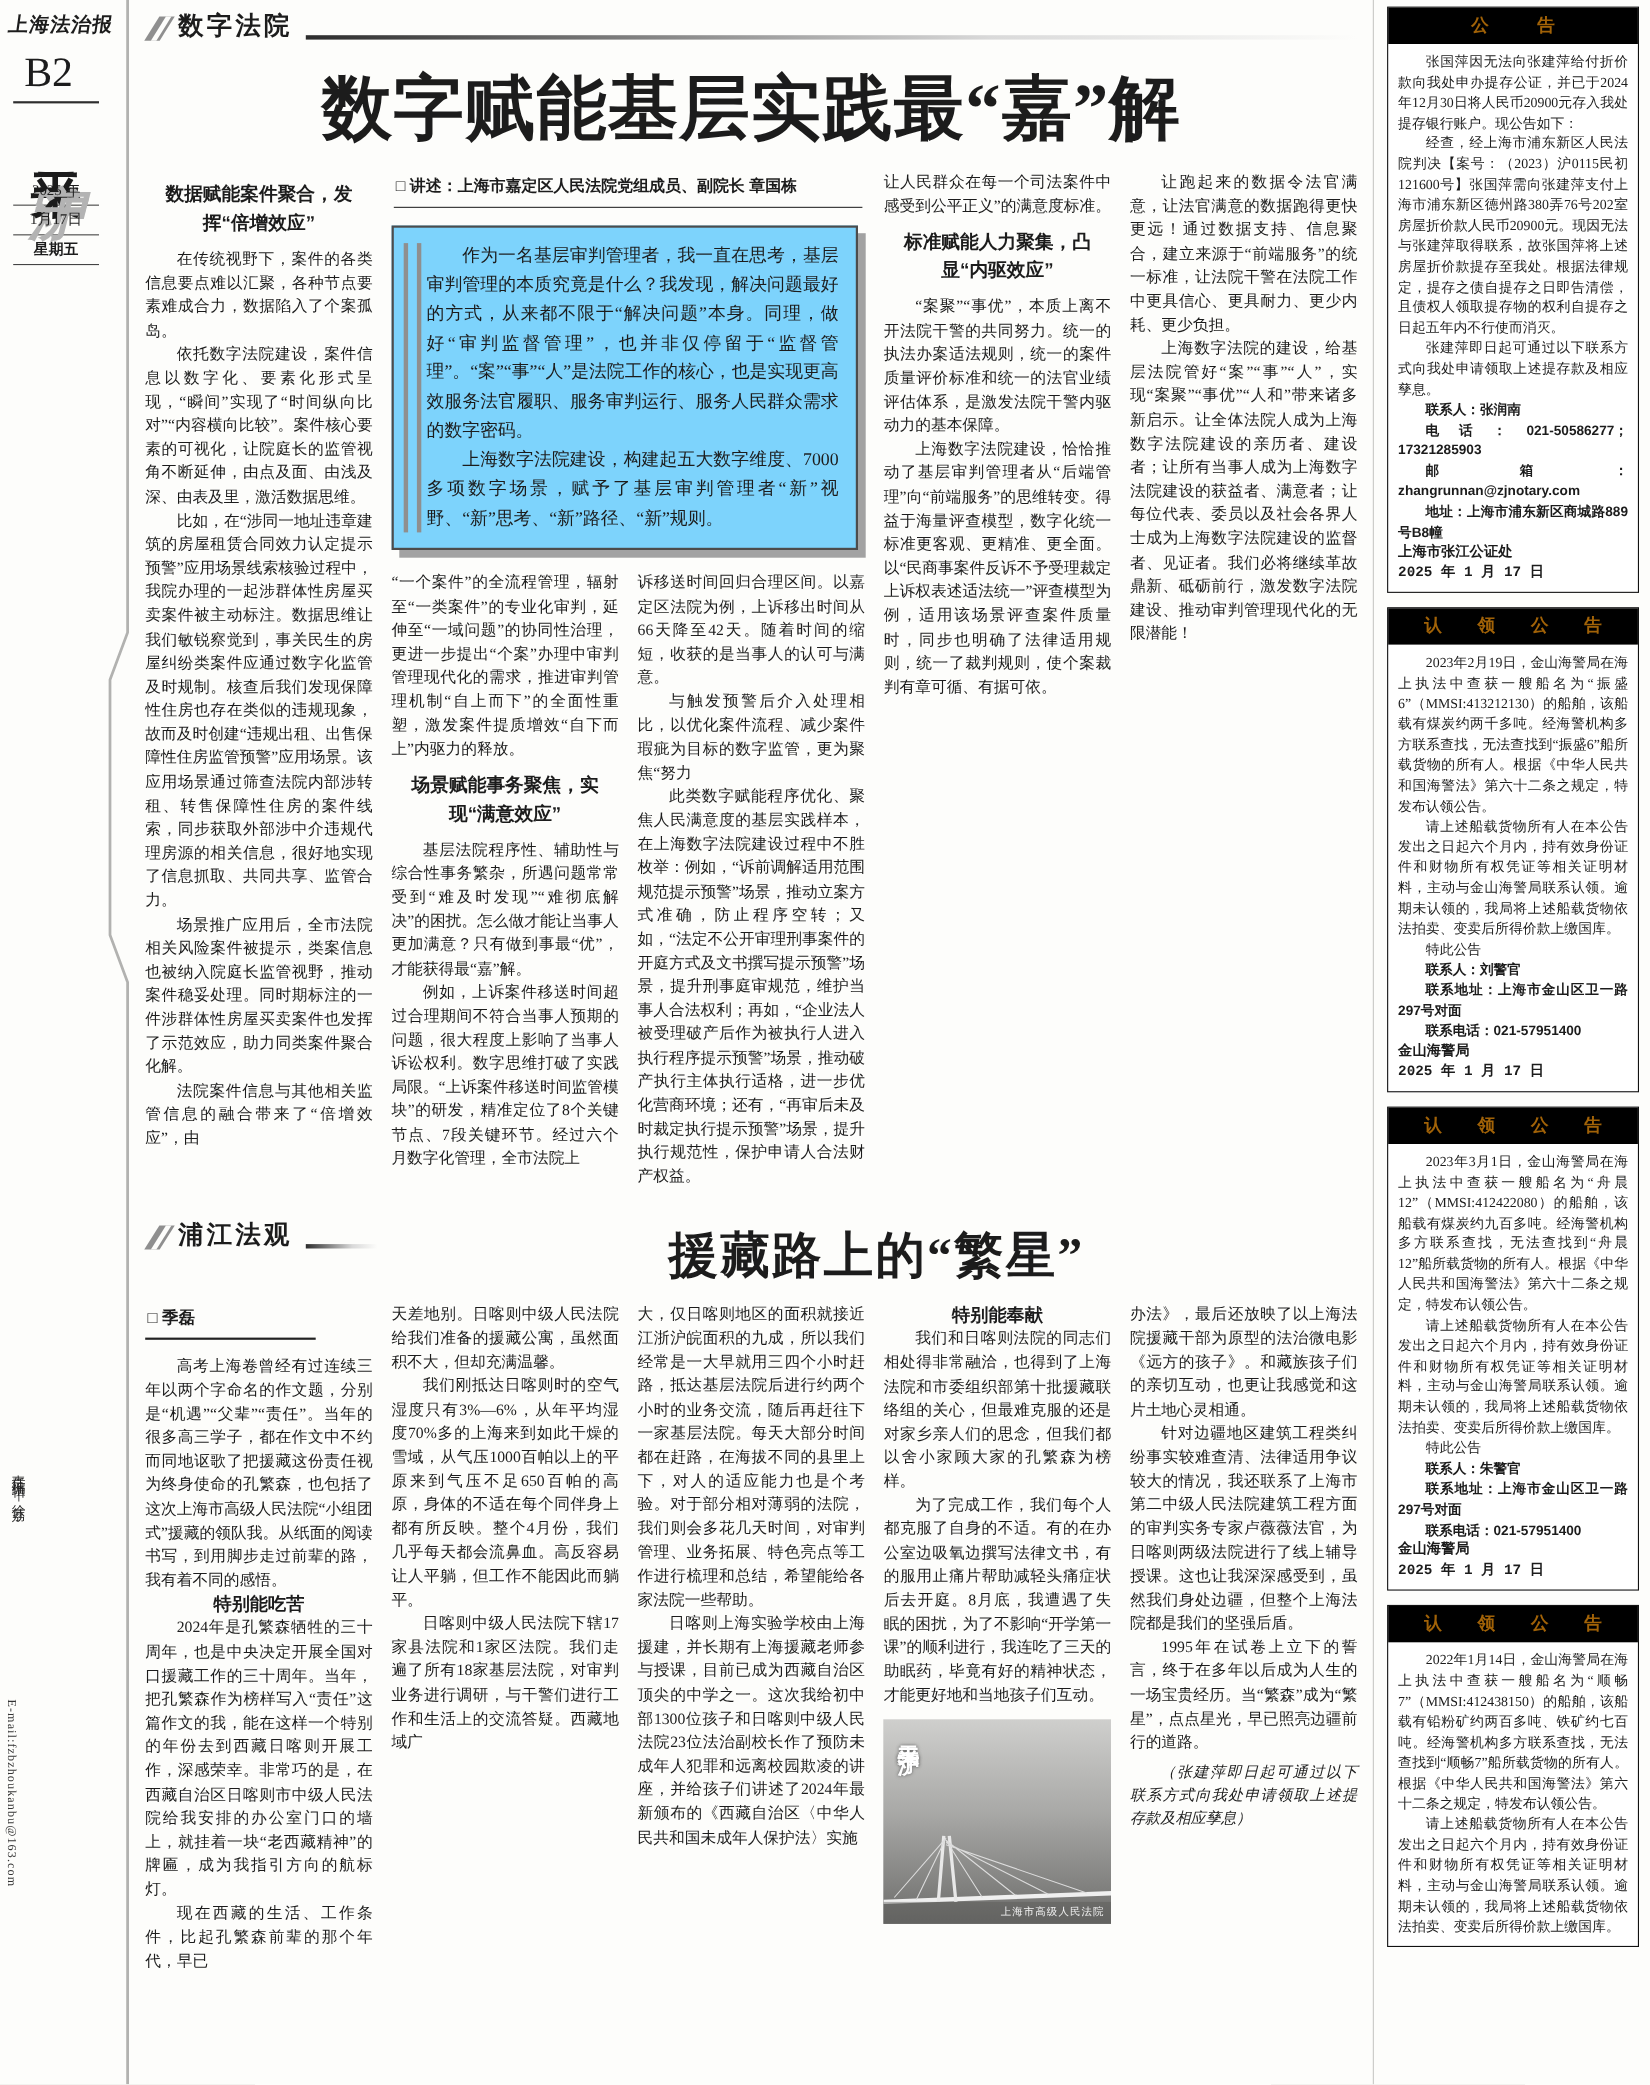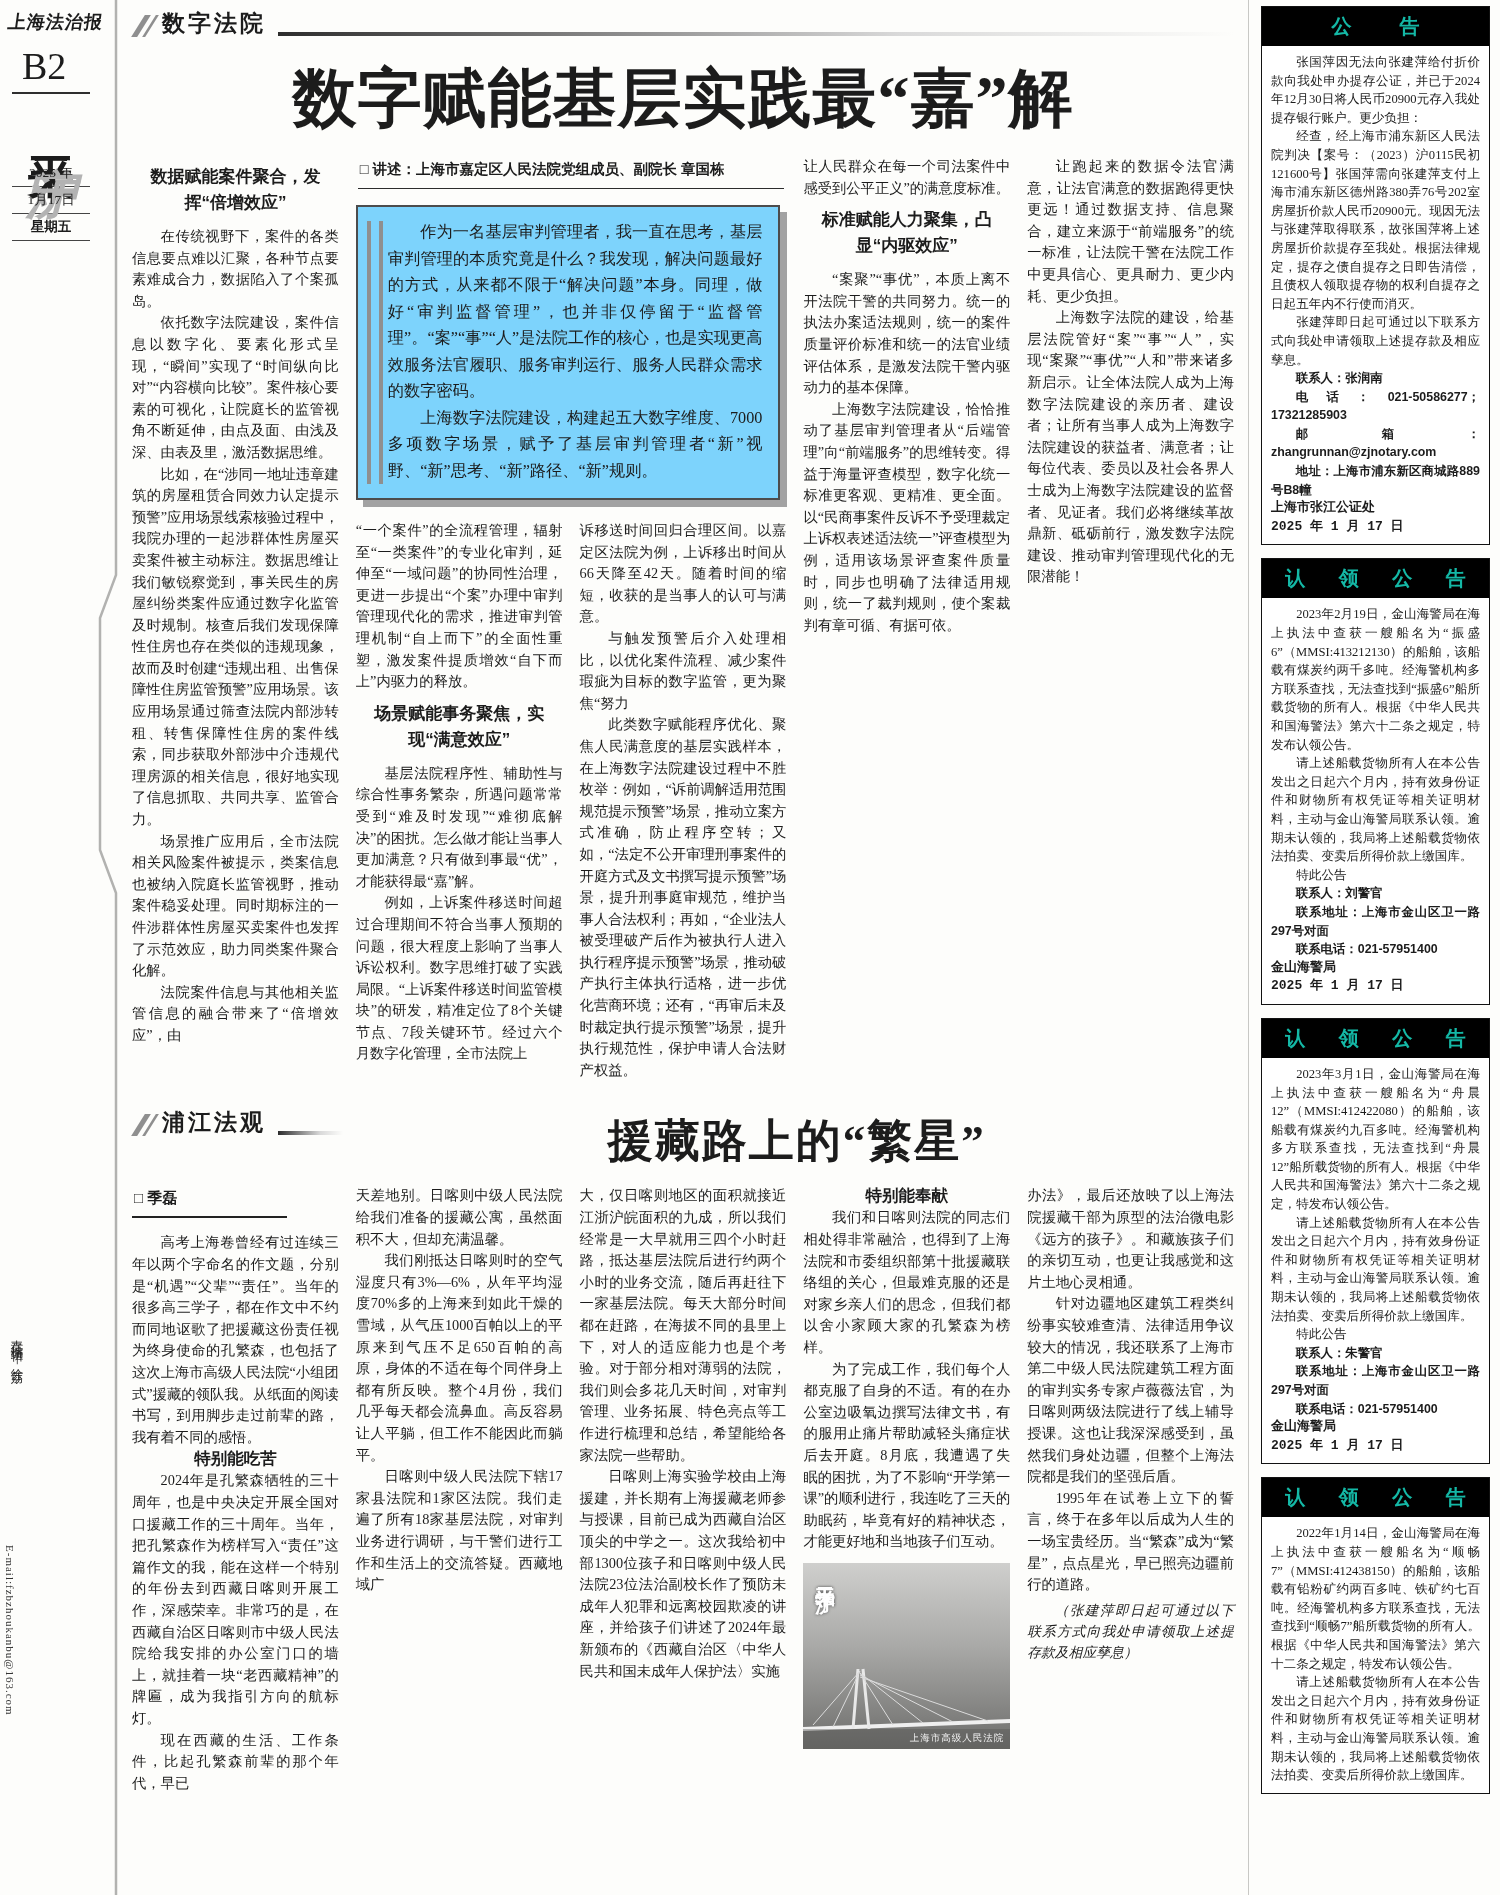--- a/index.html
+++ b/index.html
@@ -56,22 +56,22 @@
          text-align:center;margin:0 0;}
   p.note{font-style:italic;font-size:13.8px;line-height:21px;text-indent:2em;margin:4px 0 0;text-align:justify;}
   .photo{margin-top:10px;height:186px;position:relative;background:linear-gradient(#cfcfcd 0%,#a9a9a7 45%,#6d6d6b 100%);overflow:hidden;}
   .photo-logo{position:absolute;left:10px;top:8px;writing-mode:vertical-rl;color:#fff;font-weight:700;
               font-size:20px;line-height:24px;letter-spacing:2px;text-shadow:0 0 3px #555;}
   .photo-cap{position:absolute;right:6px;bottom:4px;color:#f2f2f2;font-size:9.5px;letter-spacing:1px;}
   .photo svg{position:absolute;bottom:0;left:0;}
   
   .notices{width:252px;flex-shrink:0;box-sizing:border-box;padding:6px 10px 0 12px;border-left:1px solid #c8c8c5;}
   .panel{border:1.5px solid #111;margin-bottom:13px;background:#fff;}
-  .panel-h{background:#000;color:#14b8a6;text-align:center;font-family:"Liberation Sans","DejaVu Sans",sans-serif;
-           font-size:20px;font-weight:700;letter-spacing:14px;text-indent:14px;padding:6px 0;}
+  .panel-h{background:#000;color:#a16207;text-align:center;font-family:"Liberation Sans","DejaVu Sans",sans-serif;
+           font-size:16px;font-weight:700;letter-spacing:14px;text-indent:14px;padding:6px 0;}
   .panel-b{padding:7px 9px 8px;}
   .panel-b p{font-size:12.6px;line-height:18.6px;text-align:justify;text-indent:2em;margin:0;}
   .panel-b p.contact{font-family:"Liberation Sans","DejaVu Sans",sans-serif;font-weight:600;font-size:12.4px;}
   .panel-b p.sig{text-indent:0;font-family:Liberation Mono, monospace;
                  font-weight:700;font-size:13px;padding-right:4px;}
 </style>
 </head>
 <body>
 
 <div class="page">
@@ -208,21 +208,21 @@
         </div>
       </div>
     </section>
   </main>
 
   <aside class="notices">
 
     <div class="panel">
       <div class="panel-h">公　告</div>
       <div class="panel-b">
-        <p>张国萍因无法向张建萍给付折价款向我处申办提存公证，并已于2024年12月30日将人民币20900元存入我处提存银行账户。更少负担：</p>
+        <p>张国萍因无法向张建萍给付折价款向我处申办提存公证，并已于2024年12月30日将人民币20900元存入我处提存银行账户。现公告如下：</p>
         <p>经查，经上海市浦东新区人民法院判决【案号：（2023）沪0115民初121600号】张国萍需向张建萍支付上海市浦东新区德州路380弄76号202室房屋折价款人民币20900元。现因无法与张建萍取得联系，故张国萍将上述房屋折价款提存至我处。根据法律规定，提存之债自提存之日即告清偿，且债权人领取提存物的权利自提存之日起五年内不行使而消灭。</p>
         <p>张建萍即日起可通过以下联系方式向我处申请领取上述提存款及相应孳息。</p>
         <p class="contact">联系人：张润南</p>
         <p class="contact">电话：021-50586277；17321285903</p>
         <p class="contact">邮箱：zhangrunnan@zjnotary.com</p>
         <p class="contact">地址：上海市浦东新区商城路889号B8幢</p>
         <p class="sig">上海市张江公证处</p>
         <p class="sig">2025 年 1 月 17 日</p>
       </div>
     </div>

